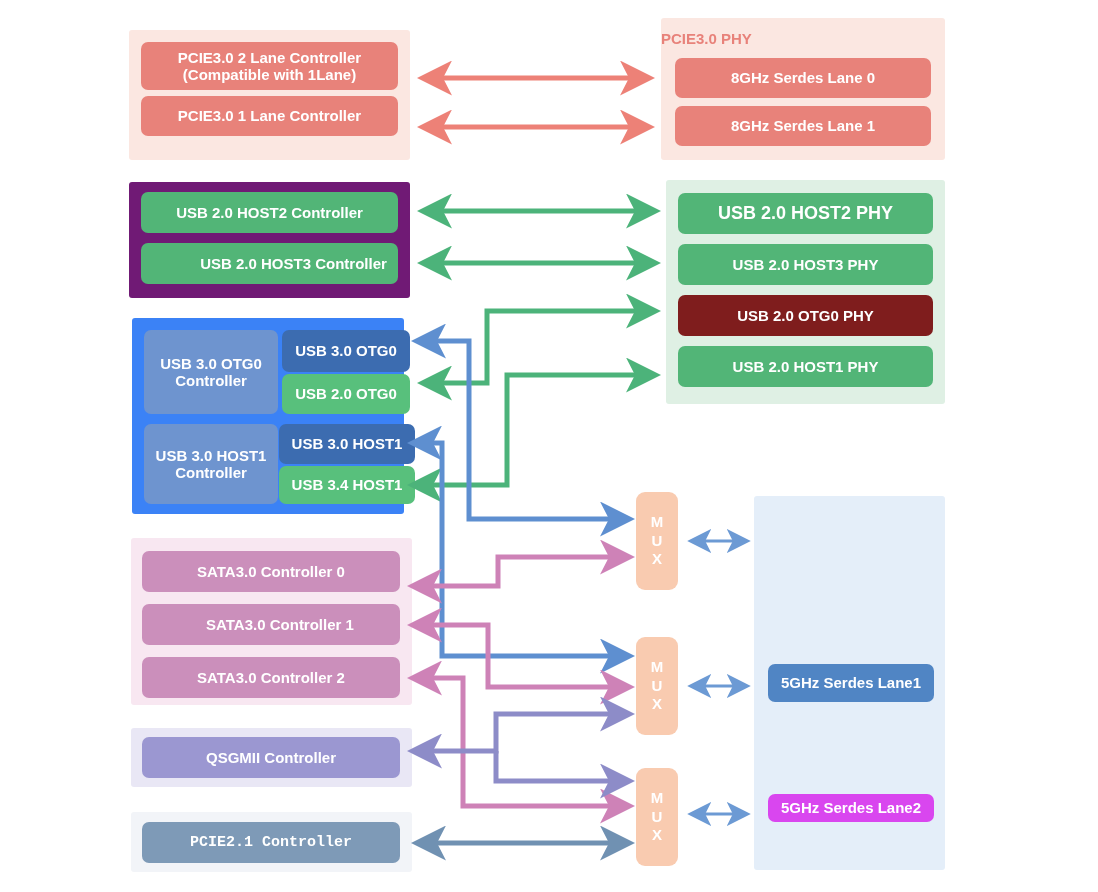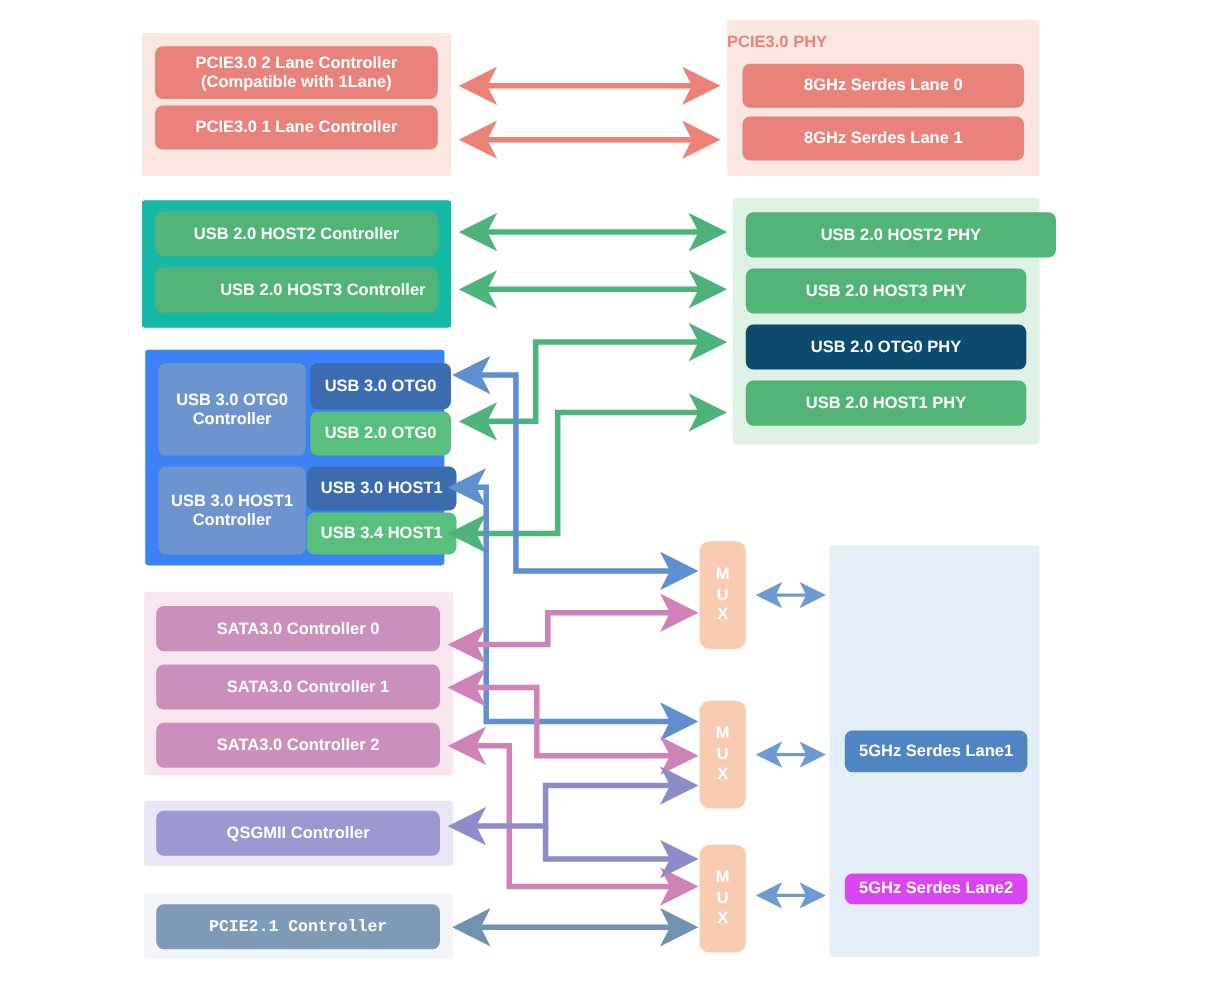--- a/index.html
+++ b/index.html
@@ -24,29 +24,29 @@
 (Compatible with 1Lane)</div>
     <div class="blk" style="left:12px;top:66px;width:257px;height:40px;background:#e8827a;font-size:15px;white-space:pre-line;">PCIE3.0  1 Lane Controller</div>
   </div>
 
   <div class="group" style="left:661px;top:18px;width:284px;height:142px;background:#fbe7e1;">
     <div class="grp-title" style="top:12px;color:#e8827a;">PCIE3.0 PHY</div>
     <div class="blk" style="left:14px;top:40px;width:256px;height:40px;background:#e8827a;font-size:15px;">8GHz Serdes Lane 0</div>
     <div class="blk" style="left:14px;top:88px;width:256px;height:40px;background:#e8827a;font-size:15px;">8GHz Serdes Lane 1</div>
   </div>
 
-  <div class="group" style="left:129px;top:182px;width:281px;height:116px;background:#14b8a6;">
+  <div class="group" style="left:129px;top:182px;width:281px;height:116px;background:#701a75;">
     <div class="blk" style="left:12px;top:10px;width:257px;height:41px;background:#52b577;font-size:15px;">USB 2.0 HOST2 Controller</div>
     <div class="blk" style="left:12px;top:61px;width:257px;height:41px;background:#52b577;font-size:15px;padding-left:48px;">USB 2.0 HOST3 Controller</div>
   </div>
 
   <div class="group" style="left:666px;top:180px;width:279px;height:224px;background:#dff0e4;">
-    <div class="blk" style="left:12px;top:13px;width:282px;height:41px;background:#52b577;font-size:15px;">USB 2.0  HOST2  PHY</div>
+    <div class="blk" style="left:12px;top:13px;width:255px;height:41px;background:#52b577;font-size:18px;">USB 2.0  HOST2  PHY</div>
     <div class="blk" style="left:12px;top:64px;width:255px;height:41px;background:#52b577;font-size:15px;">USB 2.0  HOST3  PHY</div>
-    <div class="blk" style="left:12px;top:115px;width:255px;height:41px;background:#0c4a6e;font-size:15px;">USB 2.0  OTG0  PHY</div>
+    <div class="blk" style="left:12px;top:115px;width:255px;height:41px;background:#7f1d1d;font-size:15px;">USB 2.0  OTG0  PHY</div>
     <div class="blk" style="left:12px;top:166px;width:255px;height:41px;background:#52b577;font-size:15px;">USB 2.0  HOST1  PHY</div>
   </div>
 
   <div class="group" style="left:132px;top:318px;width:272px;height:196px;background:#3b82f6;">
     <div class="blk" style="left:12px;top:12px;width:134px;height:84px;background:#6e94cf;font-size:15px;white-space:pre-line;">USB 3.0 OTG0
 Controller</div>
     <div class="blk" style="left:150px;top:12px;width:128px;height:42px;background:#3c6cb0;font-size:15px;">USB 3.0 OTG0</div>
     <div class="blk" style="left:150px;top:56px;width:128px;height:40px;background:#58c07c;font-size:15px;">USB 2.0 OTG0</div>
 
     <div class="blk" style="left:12px;top:106px;width:134px;height:80px;background:#6e94cf;font-size:15px;white-space:pre-line;">USB 3.0 HOST1

